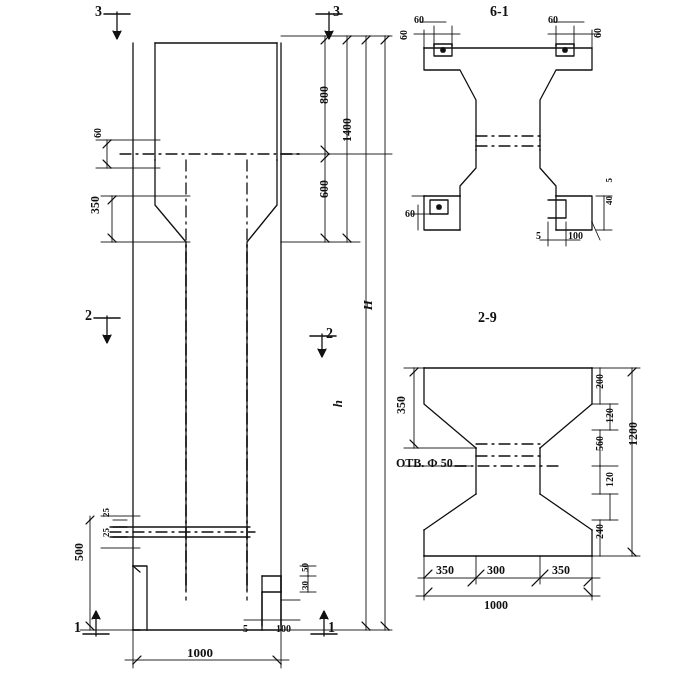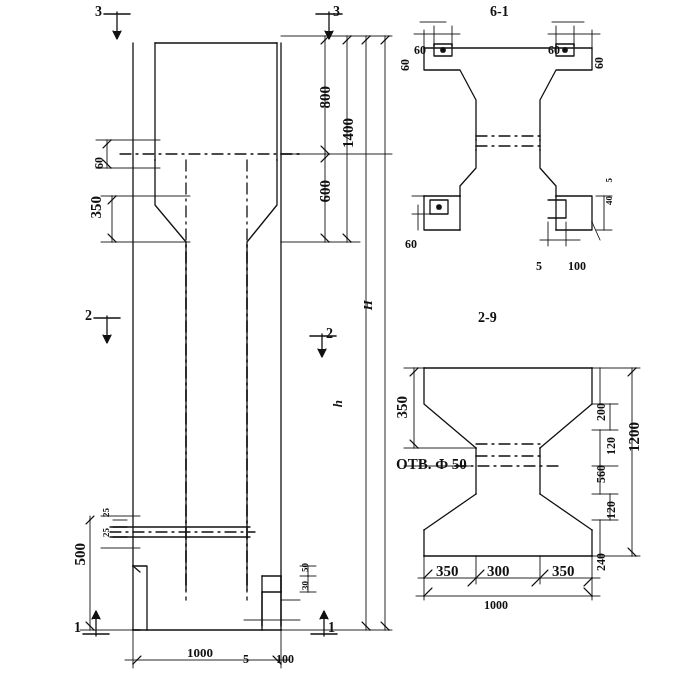--- a/index.html
+++ b/index.html
@@ -1,22 +1,22 @@
 <!DOCTYPE html>
 <html><head>
 <meta charset="utf-8">
 <style>
   html,body{margin:0;padding:0;background:#fff;}
   body{width:700px;height:700px;overflow:hidden;font-family:"Liberation Serif",serif;}
   #sheet{position:relative;width:700px;height:700px;background:#fff;}
   svg{display:block;}
   .lbl{position:absolute;font-family:"Liberation Serif",serif;font-weight:700;color:#111;white-space:nowrap;}
   .t9{font-size:9px;}
-  .t10{font-size:12px;margin-top:29px;}
-  .t11{font-size:15px;}
+  .t10{font-size:10px;}
+  .t11{font-size:12px;}
   .t12{font-size:12px;}
   .t13{font-size:13px;}
   .t14{font-size:14px;}
   .vert{writing-mode:vertical-rl;transform:rotate(180deg);}
   .ital{font-style:italic;}
 </style>
 </head>
 <body>
 
 <div id="sheet">

